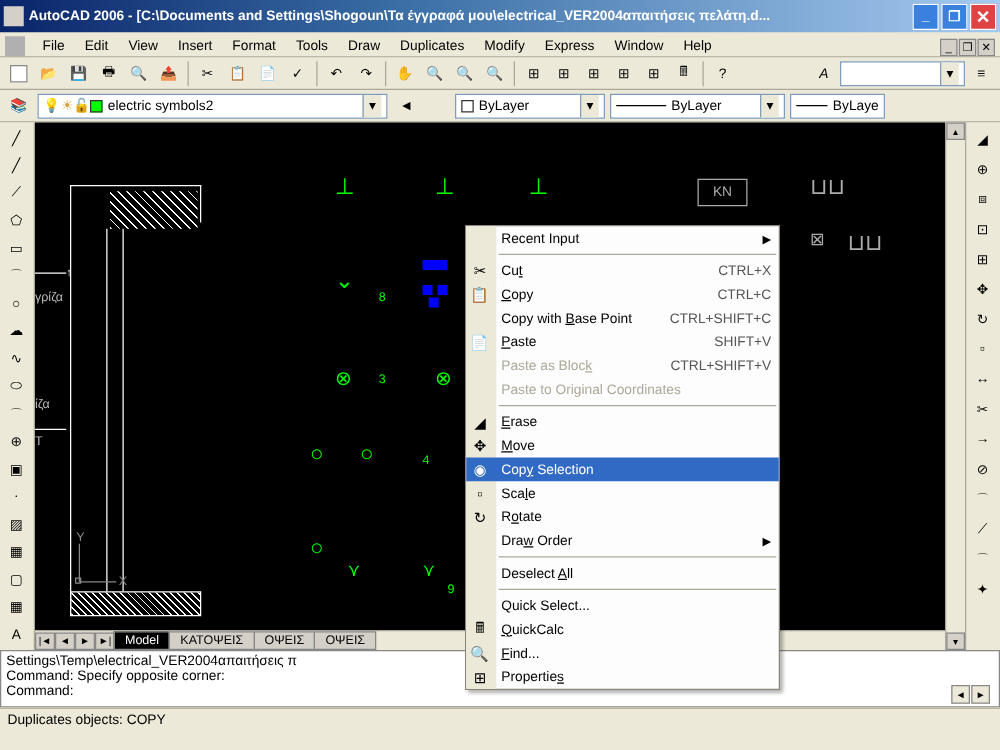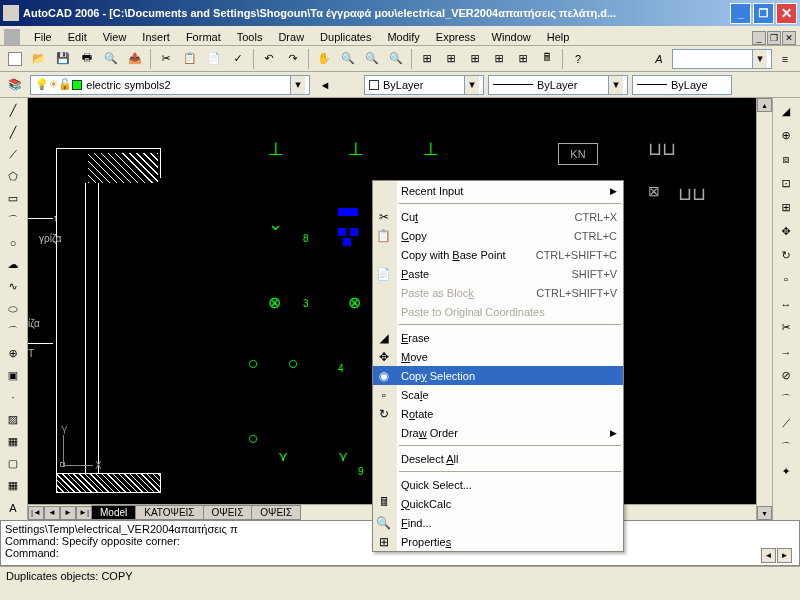--- a/index.html
+++ b/index.html
@@ -159,21 +159,21 @@
   <div class="layer-combo" style="width:120px">
     <span class="layer-sw" style="background:#fff"></span>
     <span style="margin-left:4px">ByLayer</span>
     <div class="combo-arrow">▾</div>
   </div>
   <div class="layer-combo" style="width:140px">
     <span style="border-top:1px solid black;width:40px;height:0"></span>
     <span style="margin-left:4px">ByLayer</span>
     <div class="combo-arrow">▾</div>
   </div>
-  <div class="layer-combo" style="width:100px">
+  <div class="layer-combo" style="width:76px">
     <span style="border-top:1px solid black;width:30px;height:0"></span>
     <span style="margin-left:4px">ByLaye</span>
   </div>
 </div>
 
 <div class="main-area">
   <div class="left-toolbar">
     <div class="vtool">╱</div>
     <div class="vtool">╱</div>
     <div class="vtool">⟋</div>
@@ -200,21 +200,21 @@
 
       <div style="position:absolute;left:28px;top:50px;width:105px;height:1px;background:white"></div>
       <div style="position:absolute;left:28px;top:50px;width:1px;height:340px;background:white"></div>
       <div style="position:absolute;left:132px;top:50px;width:1px;height:30px;background:white"></div>
       <div style="position:absolute;left:60px;top:55px;width:70px;height:30px;background:repeating-linear-gradient(45deg,#fff 0,#fff 1px,transparent 1px,transparent 5px)"></div>
       <div style="position:absolute;left:57px;top:85px;width:1px;height:290px;background:white"></div>
       <div style="position:absolute;left:70px;top:85px;width:1px;height:290px;background:white"></div>
       <div style="position:absolute;left:28px;top:375px;width:105px;height:20px;border:1px solid white;background:repeating-linear-gradient(45deg,#fff 0,#fff 1px,transparent 1px,transparent 4px)"></div>
       <div style="position:absolute;left:0;top:120px;width:25px;height:1px;background:white"></div>
       <div style="position:absolute;left:25px;top:115px;color:white;font-size:9px">↑</div>
-      <div style="position:absolute;left:11px;top:135px;color:#bbb;font-size:10px">γρίζα</div>
+      <div style="position:absolute;left:0;top:135px;color:#bbb;font-size:10px">γρίζα</div>
       <div style="position:absolute;left:0;top:220px;color:#bbb;font-size:10px">ίζα</div>
       <div style="position:absolute;left:0;top:245px;width:25px;height:1px;background:white"></div>
       <div style="position:absolute;left:0;top:250px;color:#bbb;font-size:10px">T</div>
 
       <div style="position:absolute;left:240px;top:40px;color:#0f0;font-size:18px">⊥</div>
       <div style="position:absolute;left:320px;top:40px;color:#0f0;font-size:18px">⊥</div>
       <div style="position:absolute;left:395px;top:40px;color:#0f0;font-size:18px">⊥</div>
       <div style="position:absolute;left:240px;top:115px;color:#0f0;font-size:18px">⌄</div>
       <div style="position:absolute;left:275px;top:135px;color:#0f0;font-size:10px">8</div>
       <div style="position:absolute;left:240px;top:195px;color:#0f0;font-size:16px">⊗</div>

